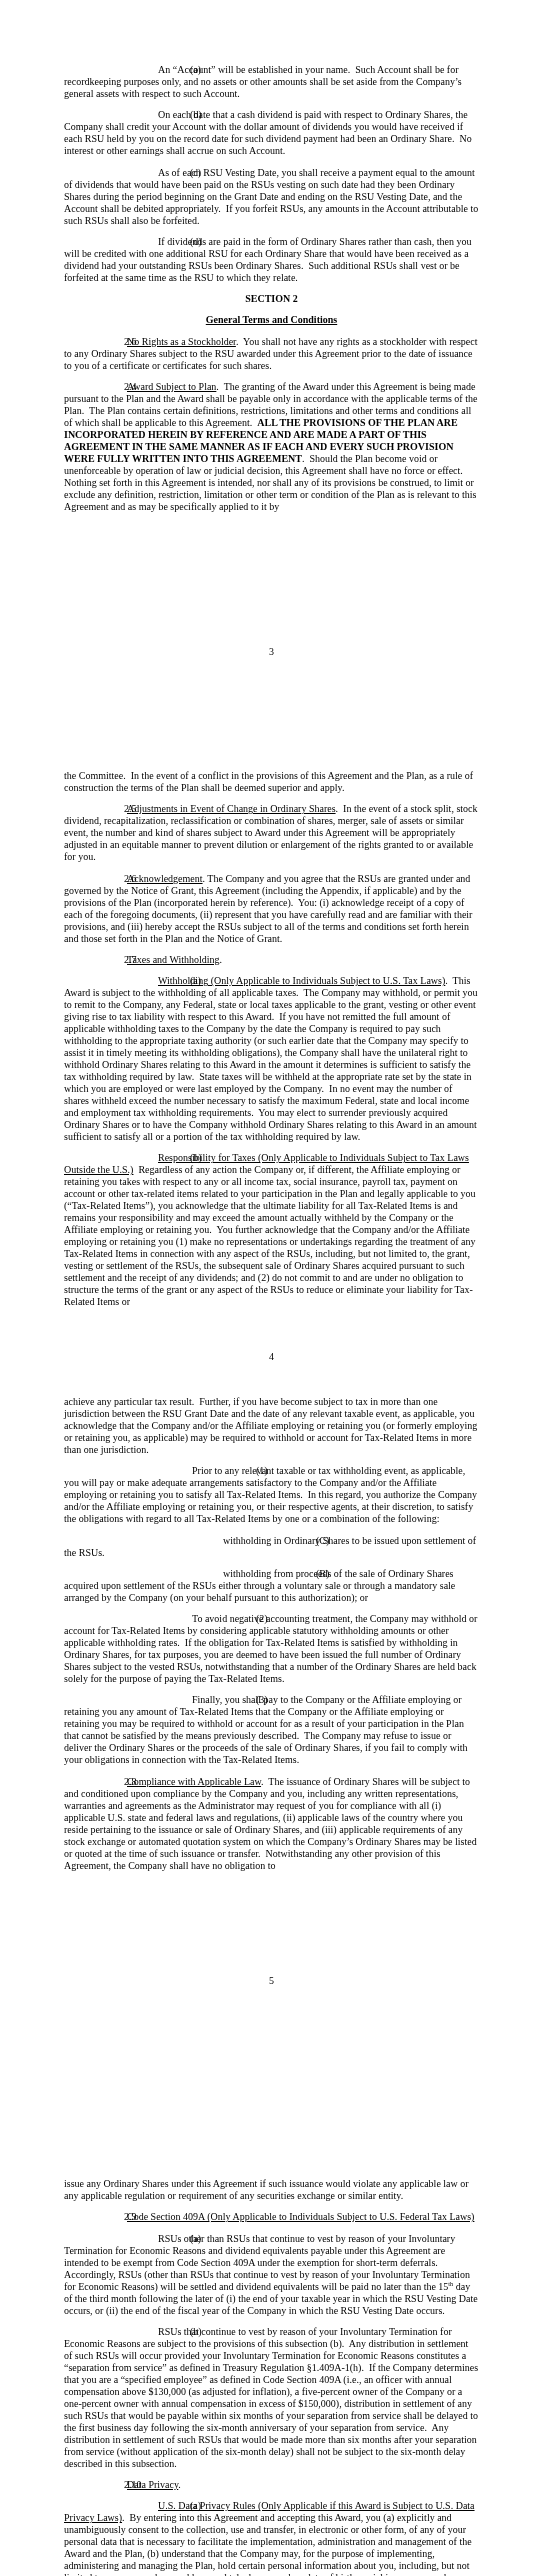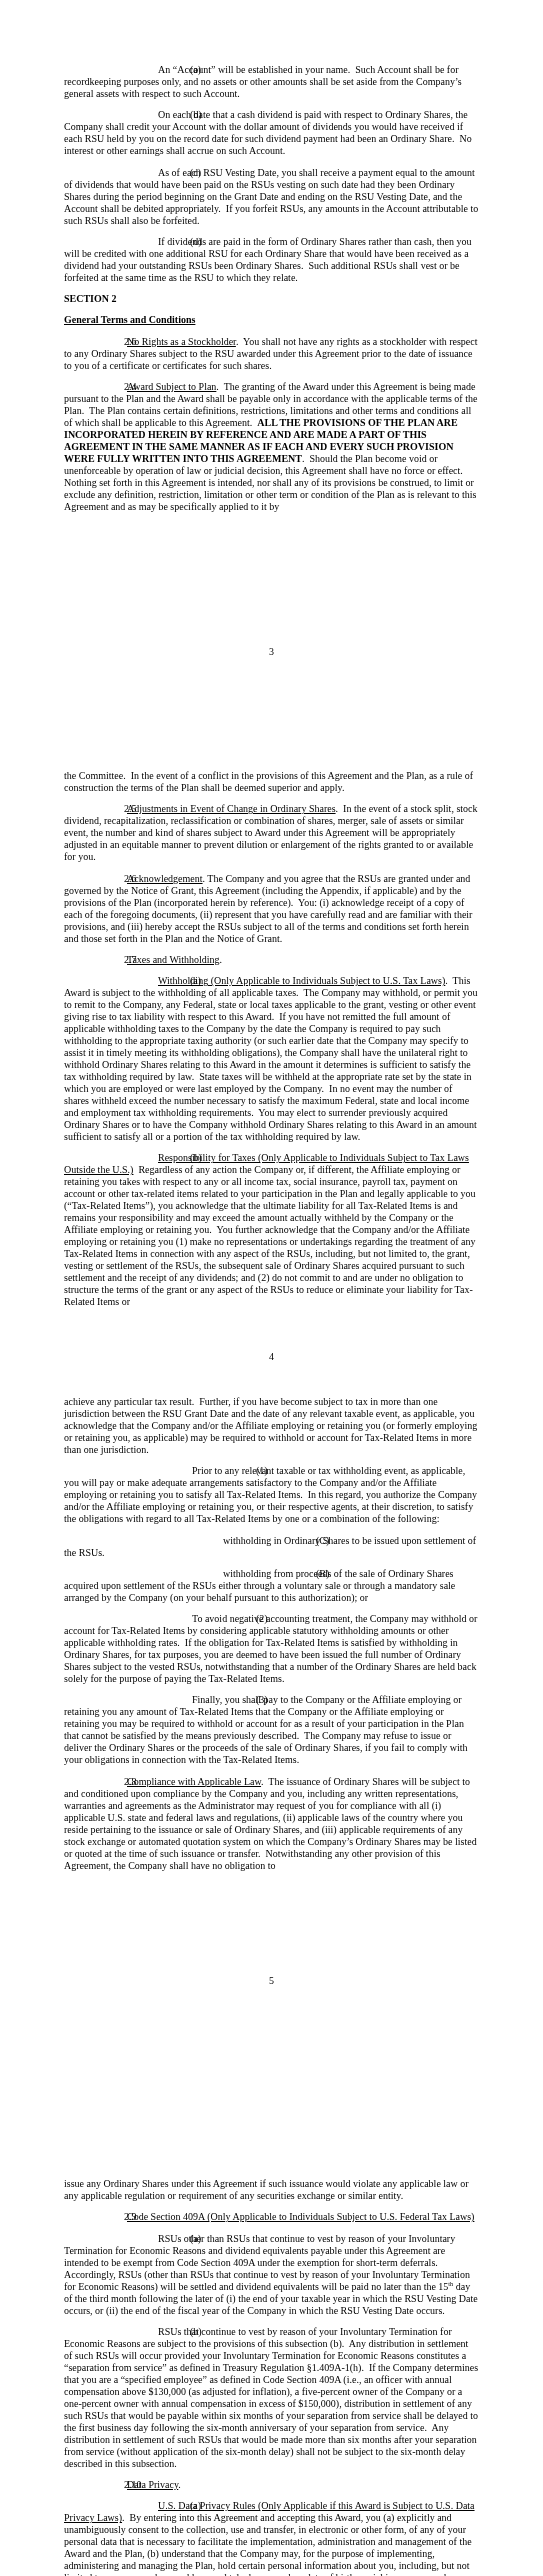--- a/index.html
+++ b/index.html
@@ -7,21 +7,21 @@
        font-family:"Liberation Serif","DejaVu Serif",serif;
        font-size:10px;line-height:12px;color:#000;}
   .doc{position:absolute;top:0;left:0;width:544px;height:2813px;}
   .page{position:absolute;left:64px;width:415px;}
   .para{margin:0 0 9.3px 0;text-align:left;}
   .lvl0{text-indent:0;}
   .lvl1{text-indent:30px;}
   .lvl2{text-indent:63px;}
   .lvl3{text-indent:96px;}
   .lvl4{text-indent:126px;}
-  .center{text-indent:0;}
+  .center{text-align:center;text-indent:0;}
   .lbl{display:inline-block;}
   .lvl1 .lbl{width:33px;}
   .lvl2 .lbl{width:31px;}
   .lvl3 .lbl{width:32px;}
   .lvl4 .lbl{width:33px;}
   .u{text-decoration:underline;}
   .b{font-weight:bold;}
   .bu{font-weight:bold;text-decoration:underline;}
   .sup{vertical-align:super;font-size:0.62em;line-height:0;}
   .pagenum{position:absolute;left:0;width:100%;text-align:center;}

